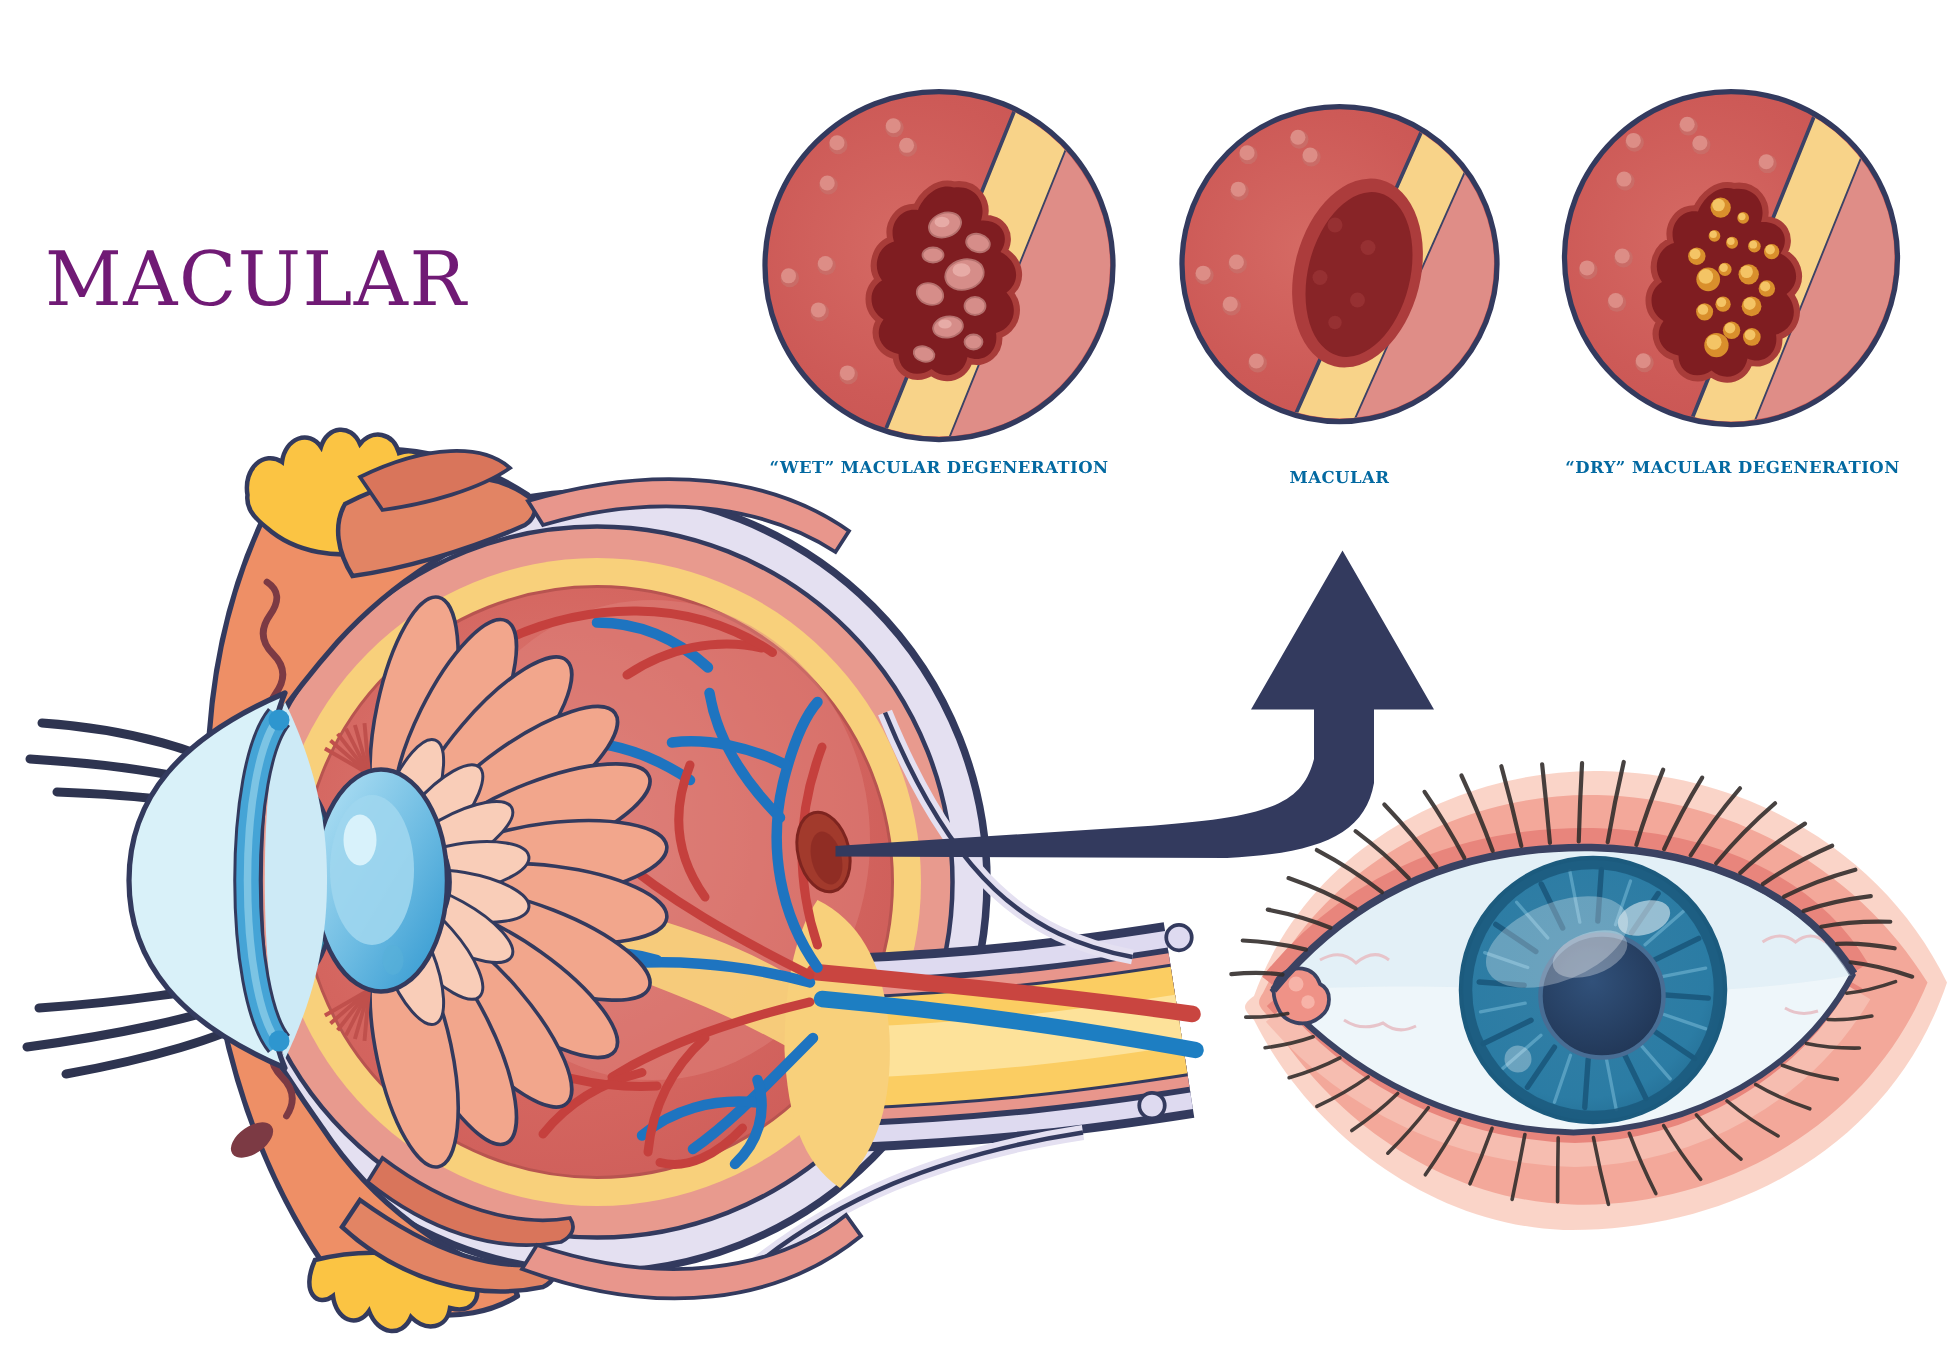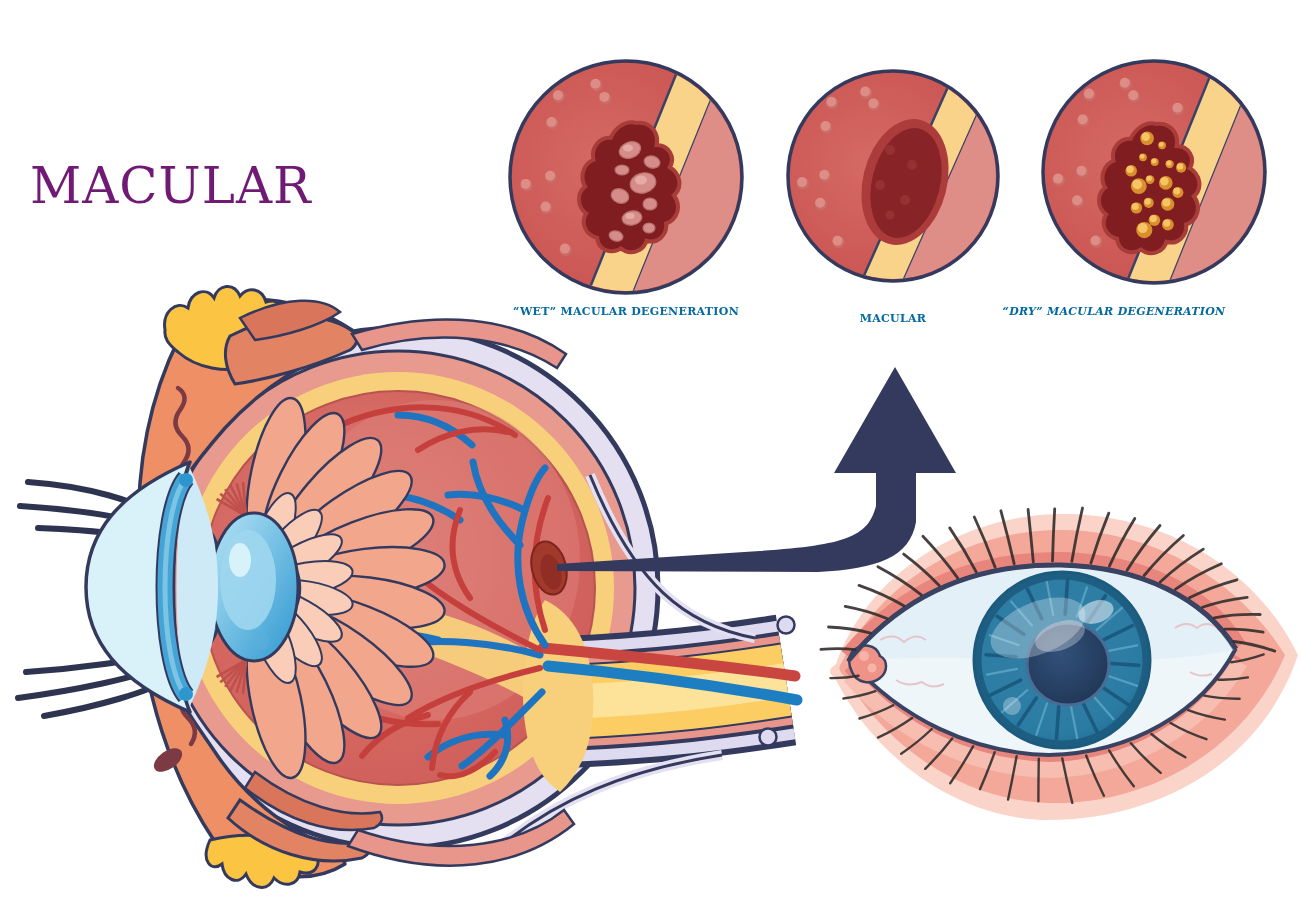--- a/index.html
+++ b/index.html
@@ -5,21 +5,21 @@
   html,body{margin:0;padding:0;background:#ffffff;}
   .stage{position:relative;width:1305px;height:906px;background:#ffffff;overflow:hidden;
          font-family:"DejaVu Serif","Liberation Serif",serif;}
   svg.scene{position:absolute;left:0;top:0;}
   .title{position:absolute;left:30px;top:147px;width:560px;color:#701a75;
          font-weight:400;font-size:50px;line-height:1.56;letter-spacing:1px;}
   .panel-label{position:absolute;color:#0369a1;font-weight:700;font-size:11px;
          line-height:1.5;letter-spacing:.3px;text-align:center;}
   .panel-label.wet{left:497px;top:304px;width:258px;}
   .panel-label.normal{left:792px;top:311px;width:202px;}
-  .panel-label.dry{left:985px;top:304px;width:258px;font-style:italic;}
+  .panel-label.dry{left:1026px;top:304px;width:258px;}
 </style>
 </head>
 <body>
 
 <div class="stage">
 
 <svg class="scene" width="1305" height="906" viewBox="0 0 1305 906">
   <defs>
     <clipPath id="clipWet">
           <circle cx="626" cy="177" r="114"></circle>

